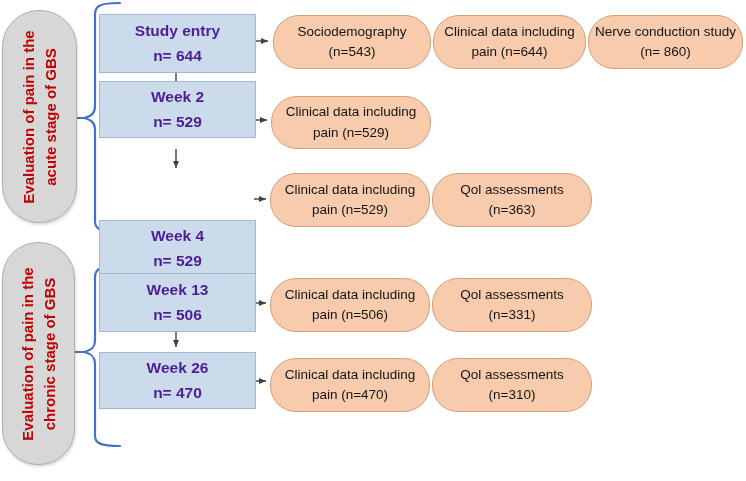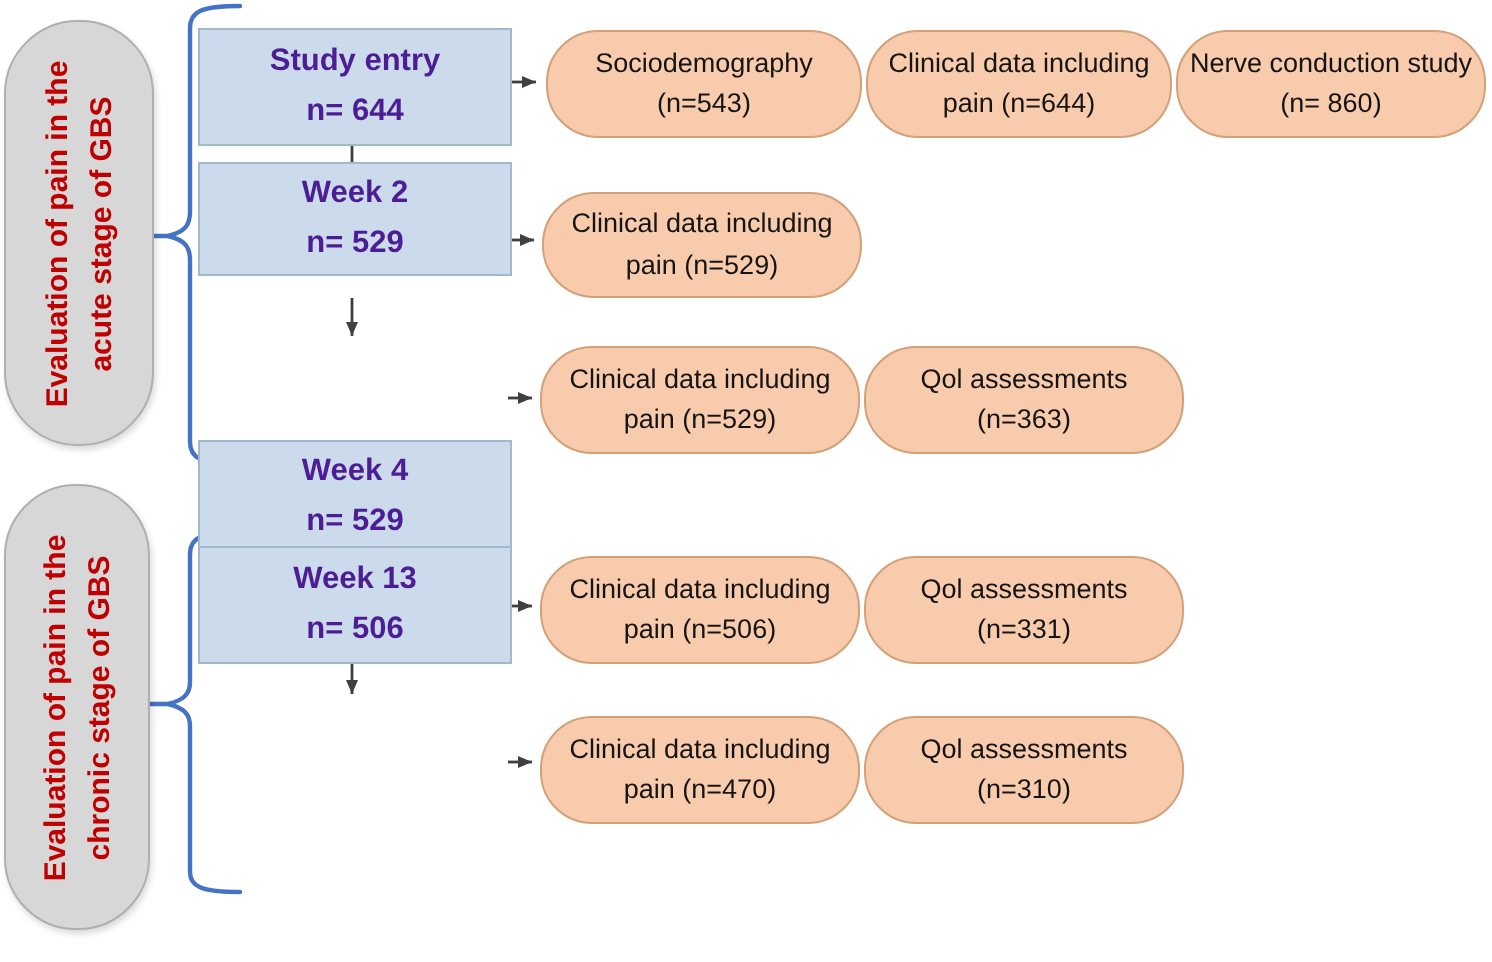--- a/index.html
+++ b/index.html
@@ -100,20 +100,22 @@
   </div>
 
   <div class="box b1">Study entry
 n= 644</div>
   <div class="box b2">Week 2
 n= 529</div>
   <div class="box b3">Week 4
 n= 529</div>
   <div class="box b4">Week 13
 n= 506</div>
+  <div class="box b5">Week 26
+n= 470</div>
 
   <div class="pill p11">Sociodemography
 (n=543)</div>
   <div class="pill p12">Clinical data including
 pain (n=644)</div>
   <div class="pill p13">Nerve conduction study
 (n= 860)</div>
 
   <div class="pill p21">Clinical data including
 pain (n=529)</div>

